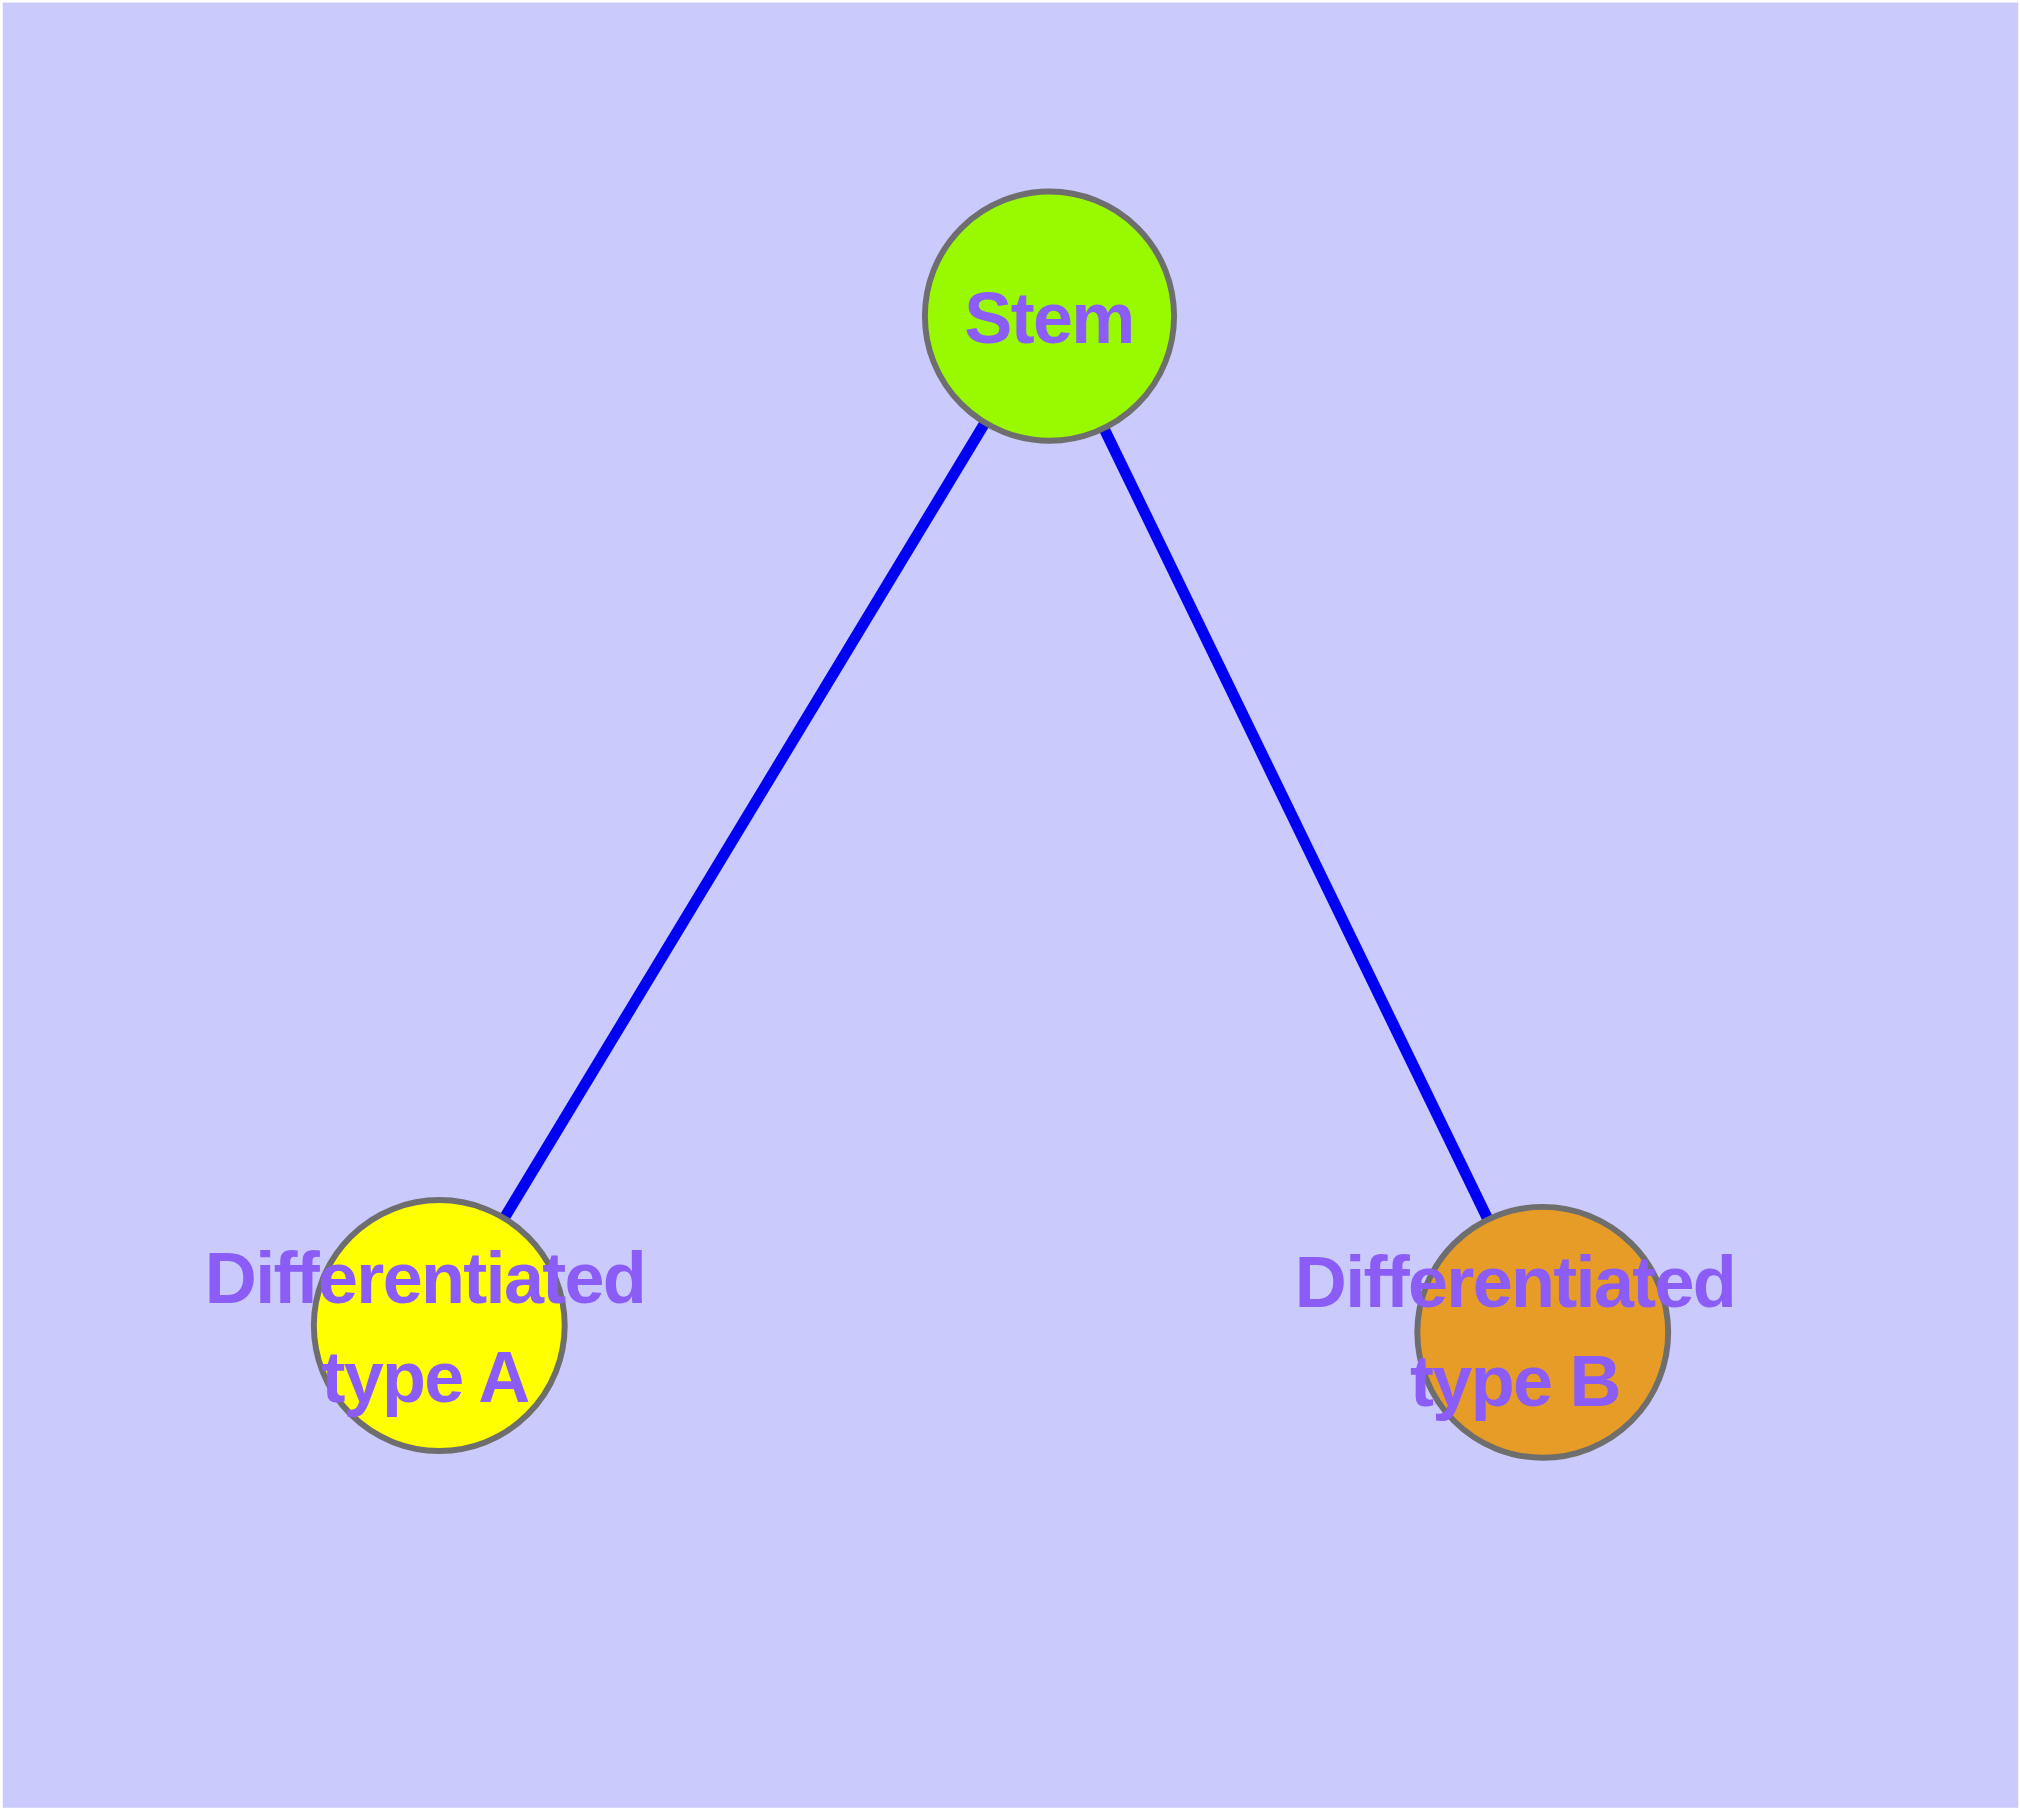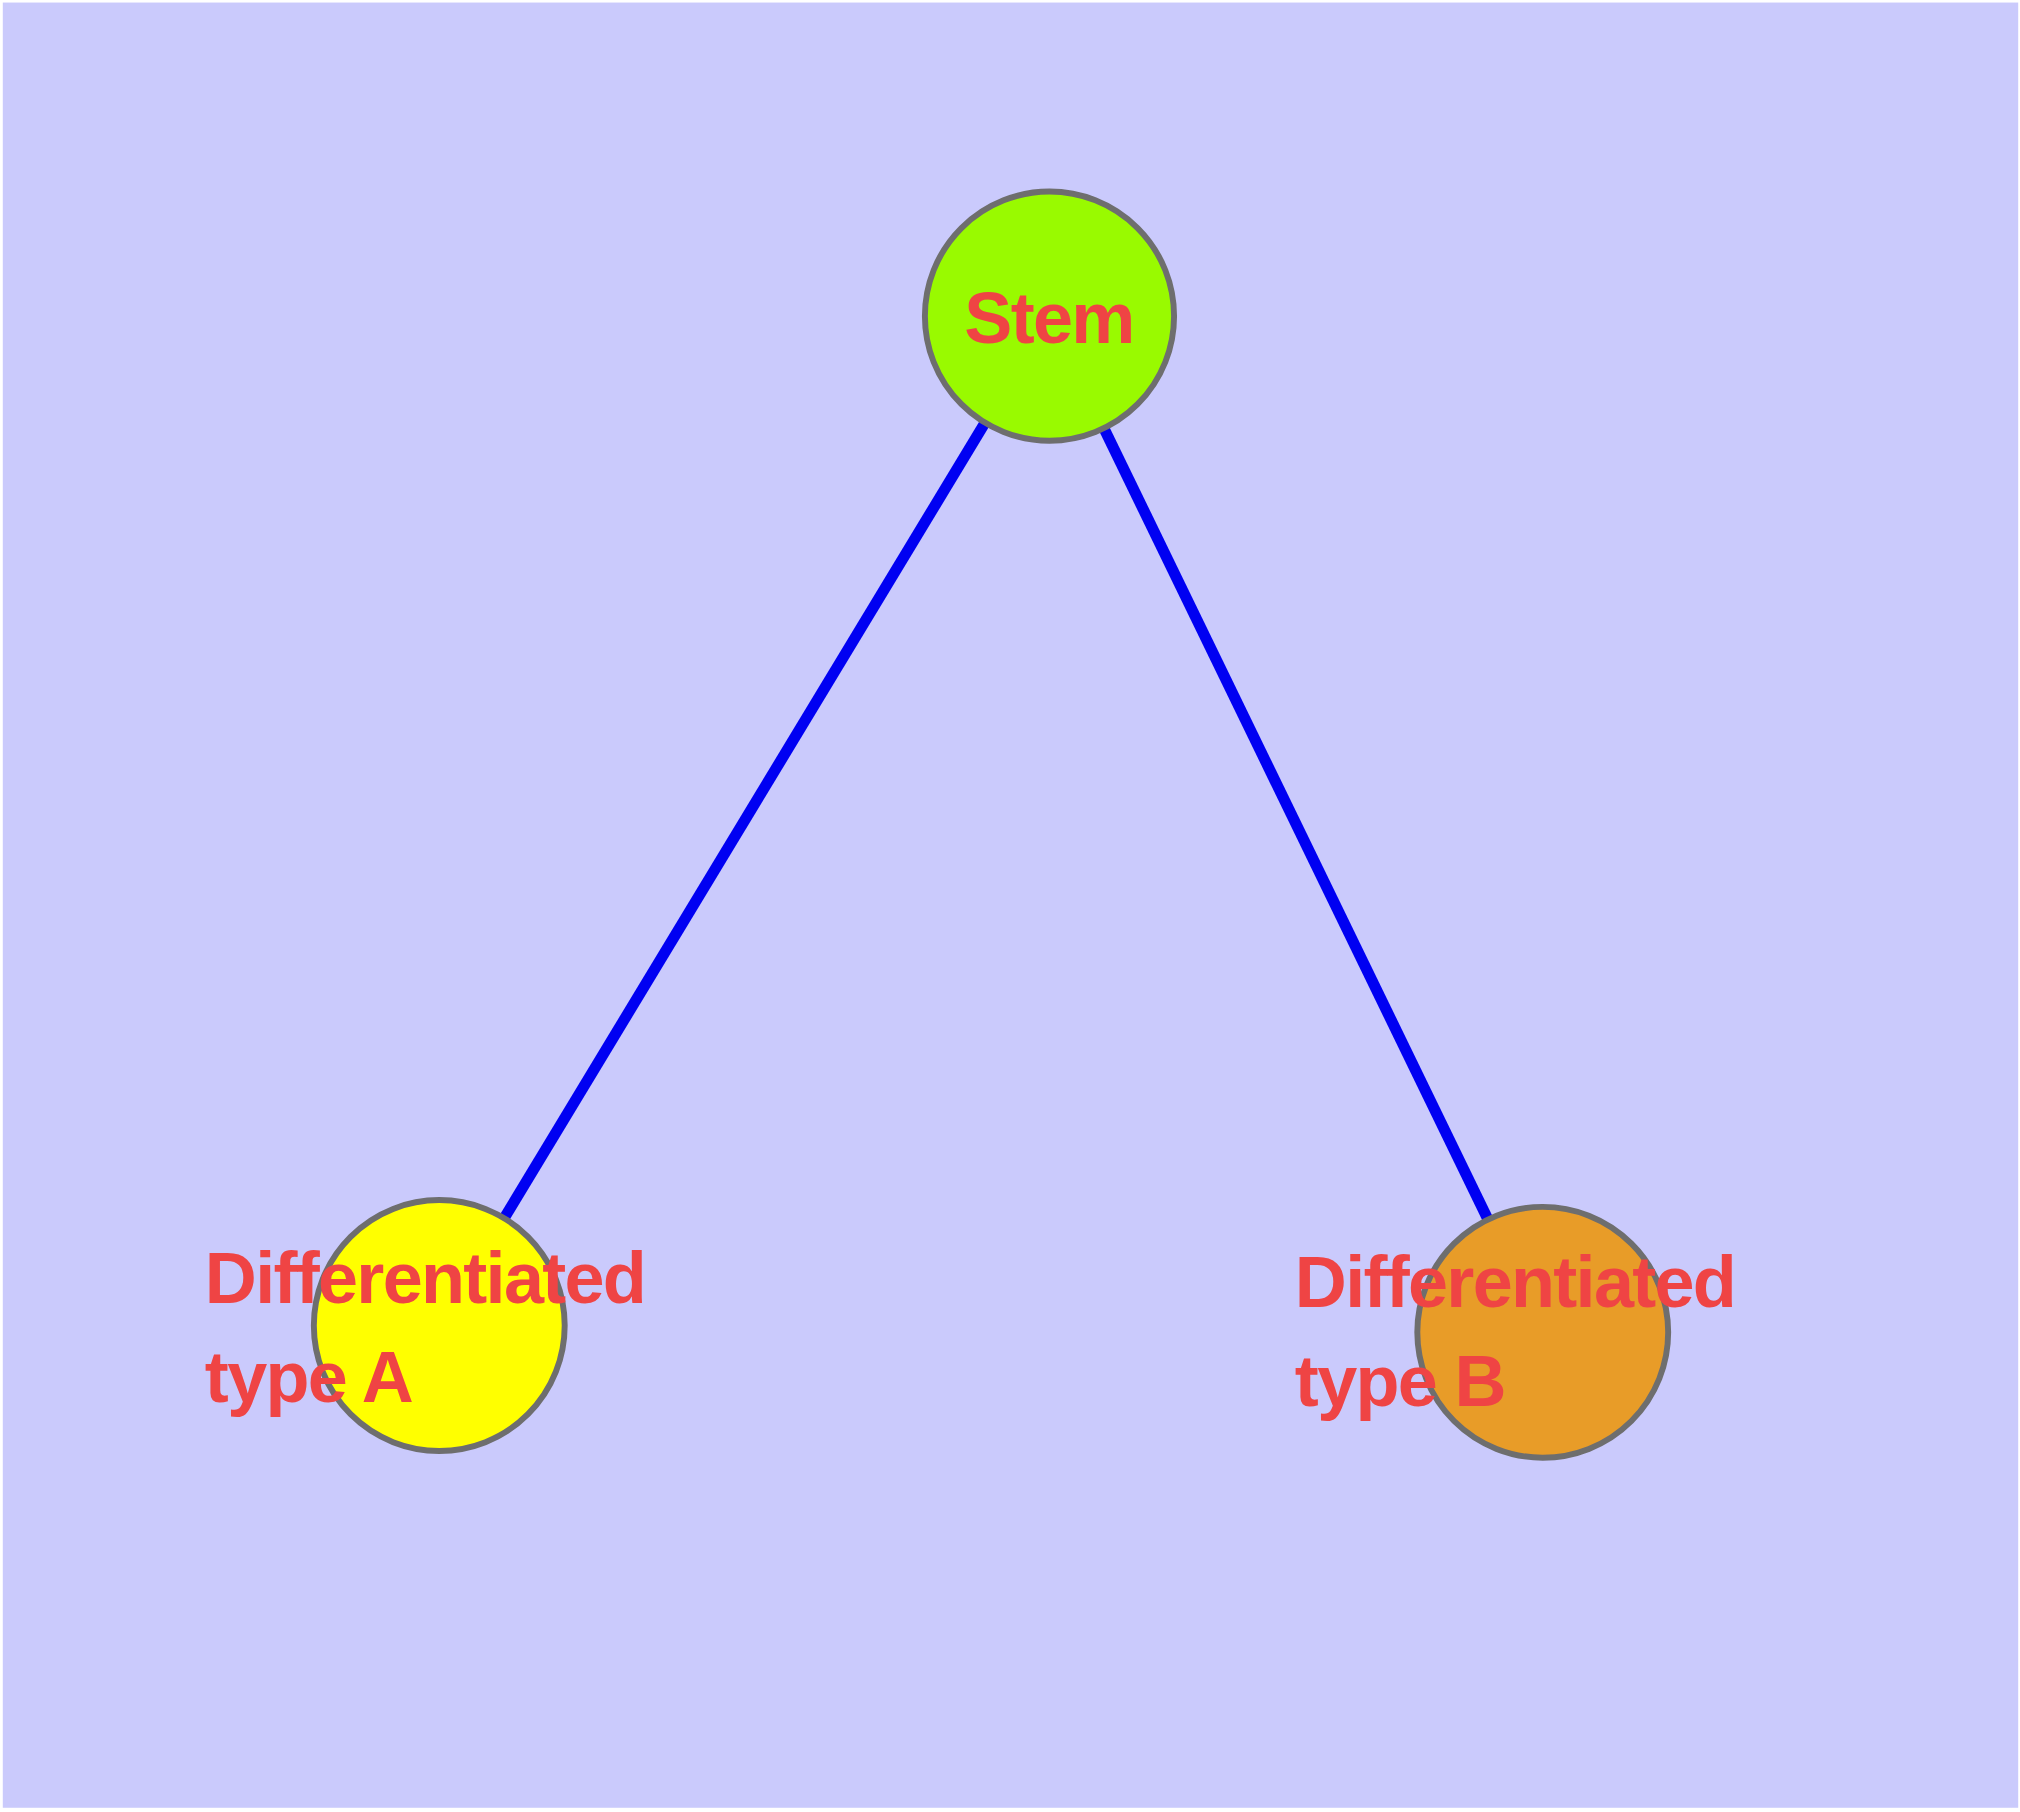--- a/index.html
+++ b/index.html
@@ -23,26 +23,27 @@
   .edge {
     stroke-width: 13px;
     stroke-linecap: butt;
   }
   .node-circle {
     stroke-width: 7px;
   }
   .label {
     position: absolute;
     transform: translate(-50%, -50%);
+    text-align: center;
     white-space: pre-line;
     font-weight: bold;
     font-size: 72px;
     line-height: 99px;
     letter-spacing: -1.7px;
-    color: #ef4444;
+    color: #8b5cf6;
   }
 </style>
 </head>
 <body>
 
 <div class="canvas">
   <svg width="2021" height="1812" viewBox="0 0 2384 2138">
 
     <rect x="3" y="3" width="2378" height="2130" fill="#CACAFC"></rect>
 

